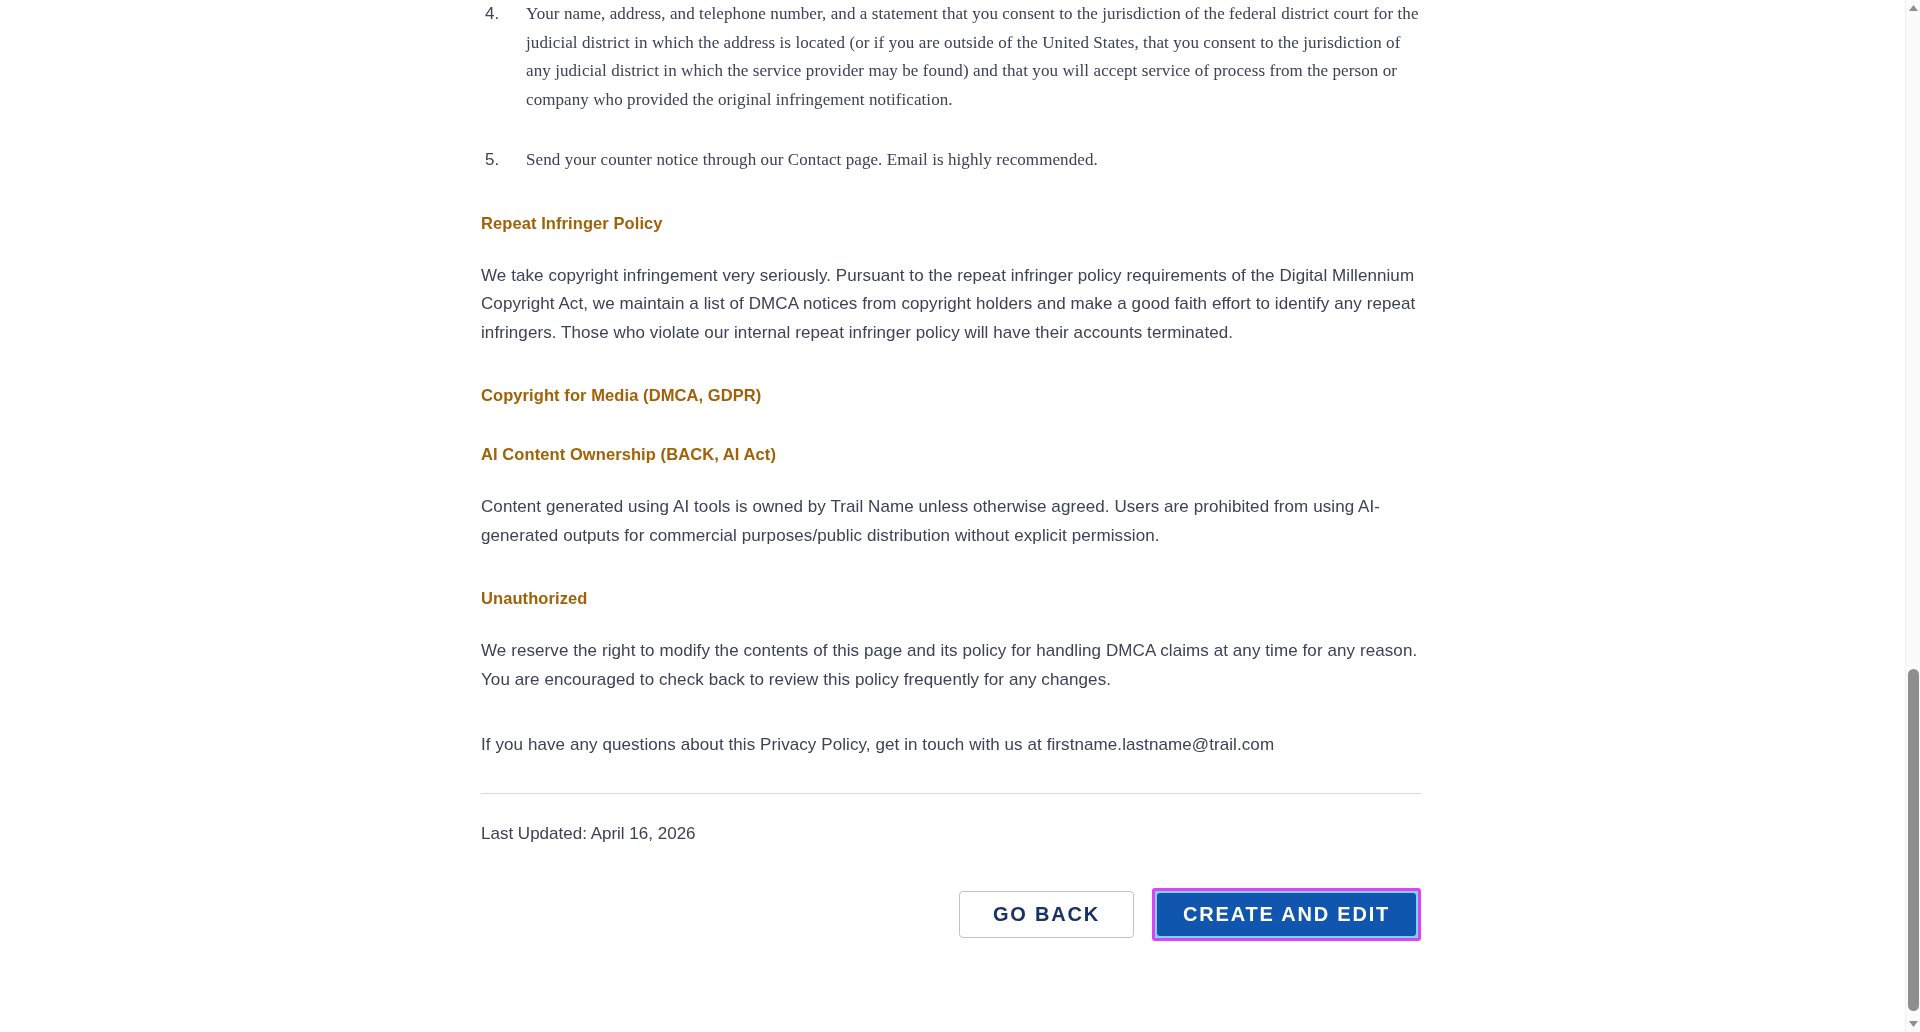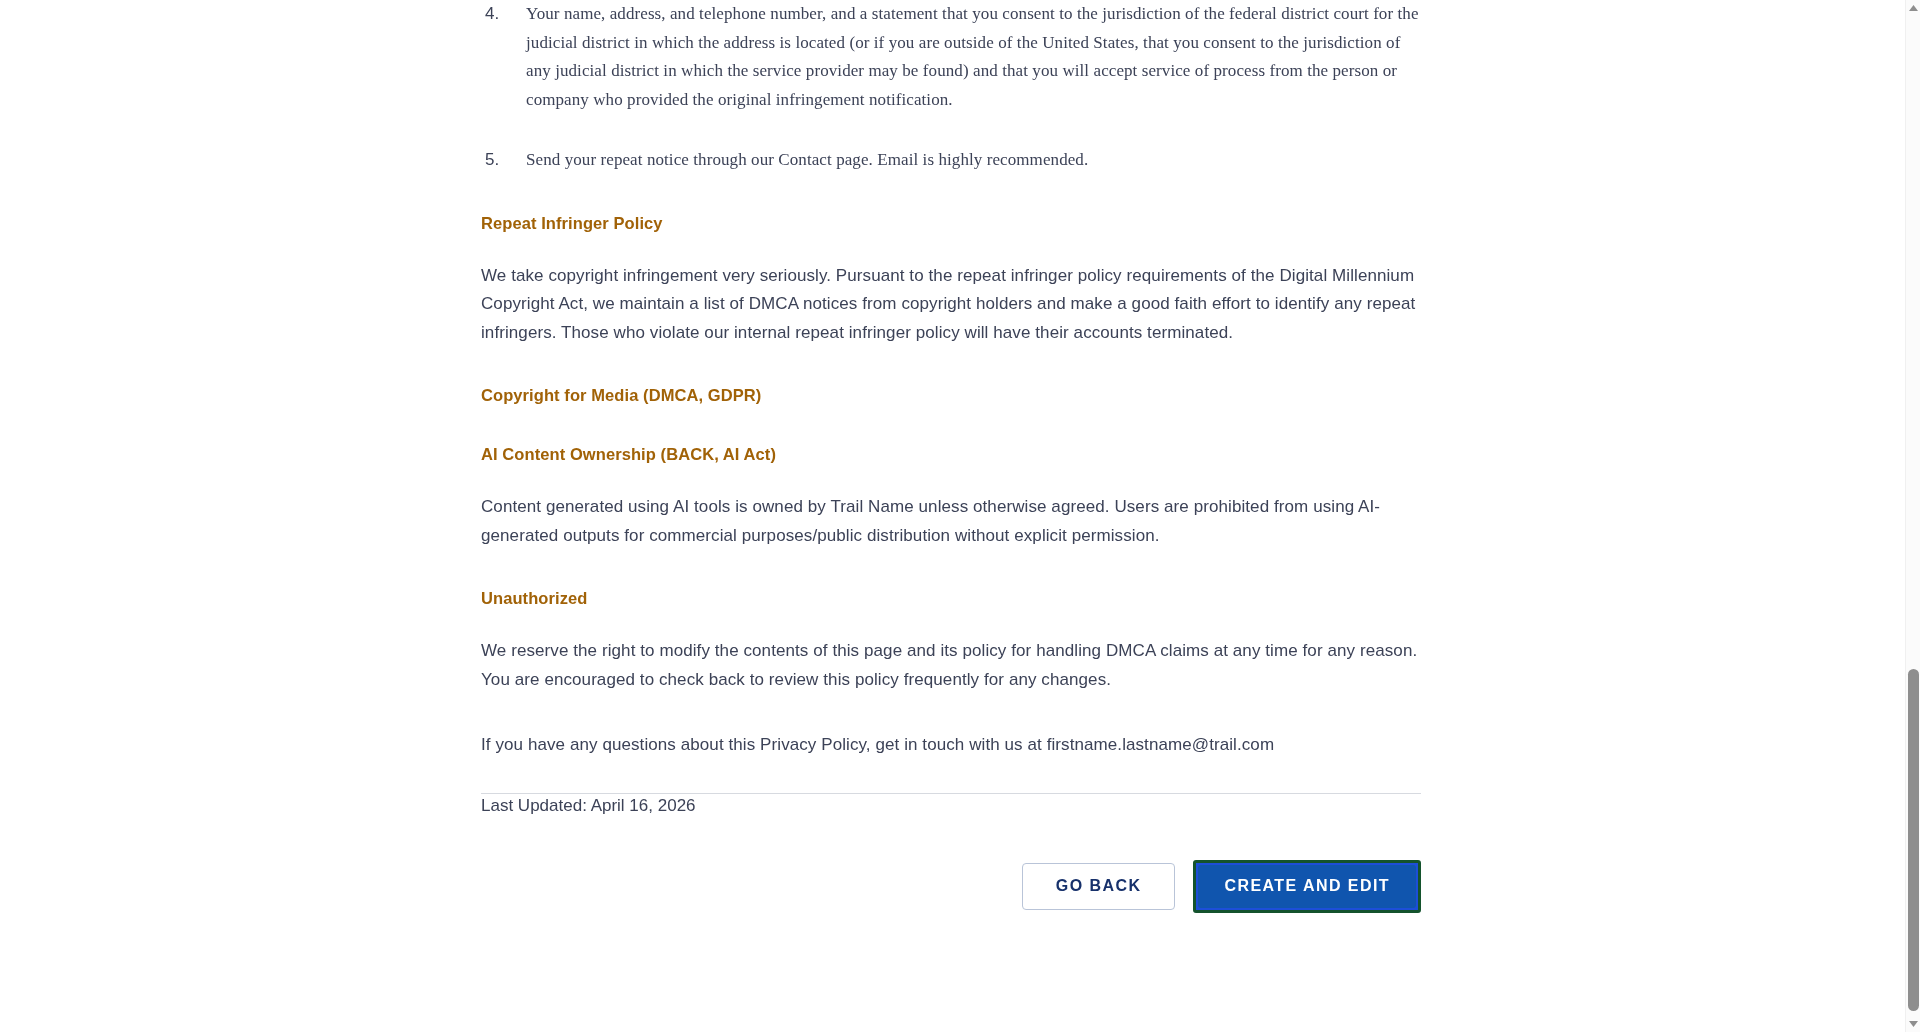--- a/index.html
+++ b/index.html
@@ -92,35 +92,36 @@
     height: 1px;
     background: #d7dae0;
     width: 940px;
     margin-top: 33px;
   }
 
   .last-updated {
     font-size: 17px;
     line-height: 24px;
     color: #3c4257;
+    margin-top: 28px;
   }
 
   
   .button-row {
     display: flex;
     justify-content: flex-end;
     align-items: center;
     width: 940px;
     margin-top: 42px;
     gap: 18px;
   }
 
   .btn {
     font-family: "Liberation Sans", sans-serif;
-    font-size: 16px;
+    font-size: 20px;
     font-weight: bold;
     letter-spacing: 0.09em;
     cursor: pointer;
     border-radius: 4px;
     height: 47px;
     display: inline-flex;
     align-items: center;
     justify-content: center;
     white-space: nowrap;
   }
@@ -129,24 +130,24 @@
     background: #ffffff;
     color: #17316b;
     border: 1px solid #b9c4d8;
     padding: 0 33px;
     min-width: 130px;
   }
 
   .btn-primary-wrap {
     position: relative;
     display: inline-flex;
-    border: 3px solid #14532d;
+    border: 3px solid #d946ef;
     border-radius: 3px;
     padding: 2px;
-    background: #1d4ed8;
+    background: #7dd3fc;
     align-items: center;
   }
 
   .btn-primary {
     background: #1055ae;
     color: #ffffff;
     border: none;
     padding: 0 26px;
     min-width: 186px;
     border-radius: 3px;
@@ -193,21 +194,21 @@
   <div class="doc-content">
     <div class="content-col">
 
       <ol class="ordered-list">
         <li class="list-item">
           <span class="list-marker">4.</span>
           <span class="list-text">Your name, address, and telephone number, and a statement that you consent to the jurisdiction of the federal district court for the judicial district in which the address is located (or if you are outside of the United States, that you consent to the jurisdiction of any judicial district in which the service provider may be found) and that you will accept service of process from the person or company who provided the original infringement notification.</span>
         </li>
         <li class="list-item">
           <span class="list-marker">5.</span>
-          <span class="list-text">Send your repeat notice through our Contact page. Email is highly recommended.</span>
+          <span class="list-text">Send your counter notice through our Contact page. Email is highly recommended.</span>
         </li>
       </ol>
 
       <div class="sec-block">
         <h3 class="section-heading">Repeat Infringer Policy</h3>
         <p class="body-paragraph">We take copyright infringement very seriously. Pursuant to the repeat infringer policy requirements of the Digital Millennium Copyright Act, we maintain a list of DMCA notices from copyright holders and make a good faith effort to identify any repeat infringers. Those who violate our internal repeat infringer policy will have their accounts terminated.</p>
       </div>
 
       <div class="sec-block">
         <h3 class="section-heading">Copyright for Media (DMCA, GDPR)</h3>

